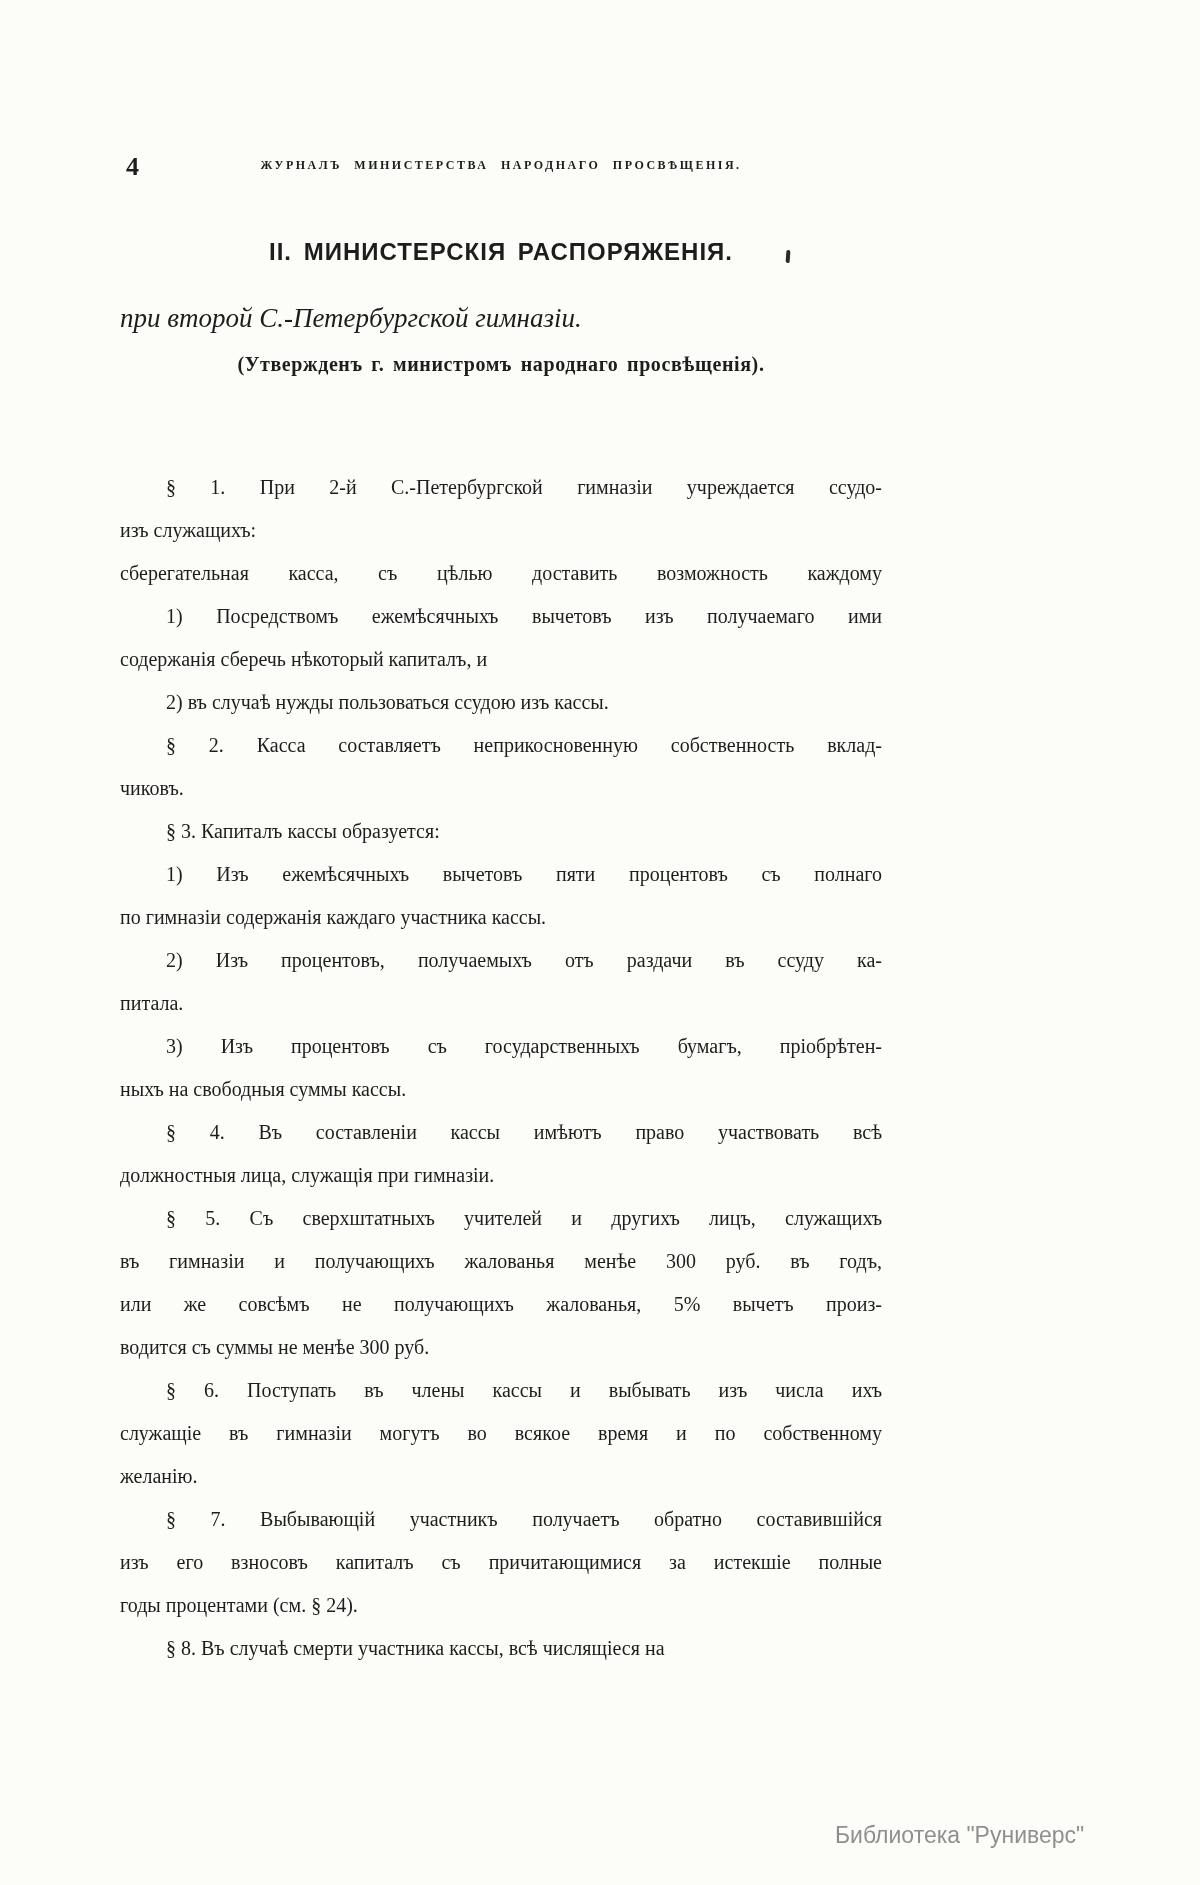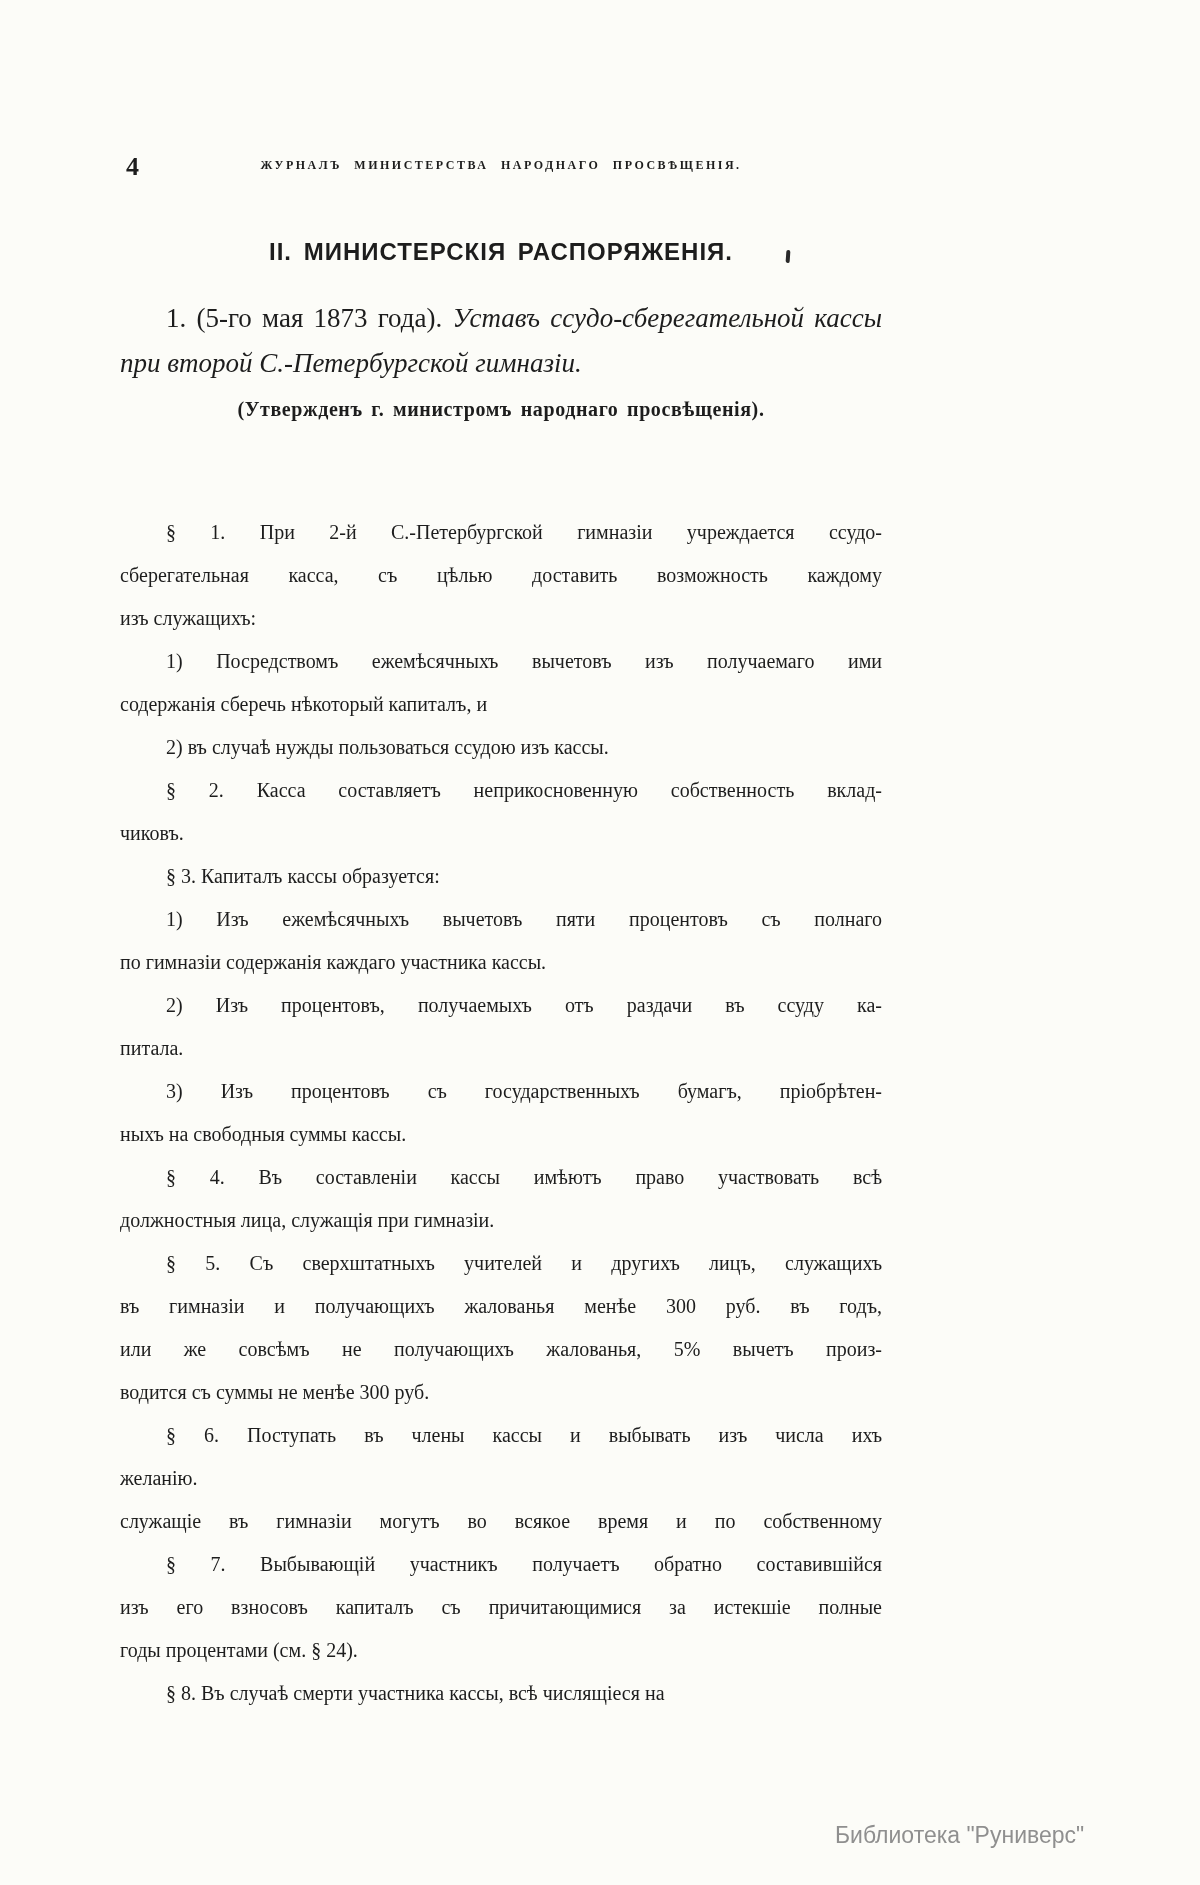--- a/index.html
+++ b/index.html
@@ -109,31 +109,30 @@
   <div class="content">
 
     <div class="header">
       <span class="pagenum">4</span>
       <span class="running-title">ЖУРНАЛЪ МИНИСТЕРСТВА НАРОДНАГО ПРОСВѢЩЕНІЯ.</span>
     </div>
 
     <div class="section-title">II. МИНИСТЕРСКІЯ РАСПОРЯЖЕНІЯ.</div>
 
     <div class="intro">
-      <div class="line first"><span>1. (5-го мая 1873 года).</span> <span class="it">Уставъ ссудо-сберегательной кассы</span></div>
       <div class="line last it">при второй С.-Петербургской гимназіи.</div>
     </div>
 
     <div class="approval">(Утвержденъ г. министромъ народнаго просвѣщенія).</div>
 
     <div class="body-text">
         <div class="para">
           <div class="line first">§ 1. При 2-й С.-Петербургской гимназіи учреждается ссудо-</div>
+          <div class="line last">изъ служащихъ:</div>
           <div class="line">сберегательная касса, съ цѣлью доставить возможность каждому</div>
-          <div class="line last">изъ служащихъ:</div>
         </div>
         <div class="para">
           <div class="line first">1) Посредствомъ ежемѣсячныхъ вычетовъ изъ получаемаго ими</div>
           <div class="line last">содержанія сберечь нѣкоторый капиталъ, и</div>
         </div>
         <div class="para">
           <div class="line first last">2) въ случаѣ нужды пользоваться ссудою изъ кассы.</div>
         </div>
         <div class="para">
           <div class="line first">§ 2. Касса составляетъ неприкосновенную собственность вклад-</div>
@@ -159,22 +158,22 @@
           <div class="line last">должностныя лица, служащія при гимназіи.</div>
         </div>
         <div class="para">
           <div class="line first">§ 5. Съ сверхштатныхъ учителей и другихъ лицъ, служащихъ</div>
           <div class="line">въ гимназіи и получающихъ жалованья менѣе 300 руб. въ годъ,</div>
           <div class="line">или же совсѣмъ не получающихъ жалованья, 5% вычетъ произ-</div>
           <div class="line last">водится съ суммы не менѣе 300 руб.</div>
         </div>
         <div class="para">
           <div class="line first">§ 6. Поступать въ члены кассы и выбывать изъ числа ихъ</div>
+          <div class="line">служащіе въ гимназіи могутъ во всякое время и по собственному</div>
           <div class="line last">желанію.</div>
-          <div class="line">служащіе въ гимназіи могутъ во всякое время и по собственному</div>
         </div>
         <div class="para">
           <div class="line first">§ 7. Выбывающій участникъ получаетъ обратно составившійся</div>
           <div class="line">изъ его взносовъ капиталъ съ причитающимися за истекшіе полные</div>
           <div class="line last">годы процентами (см. § 24).</div>
         </div>
         <div class="para">
           <div class="line first last">§ 8. Въ случаѣ смерти участника кассы, всѣ числящіеся на</div>
         </div>
       </div>

